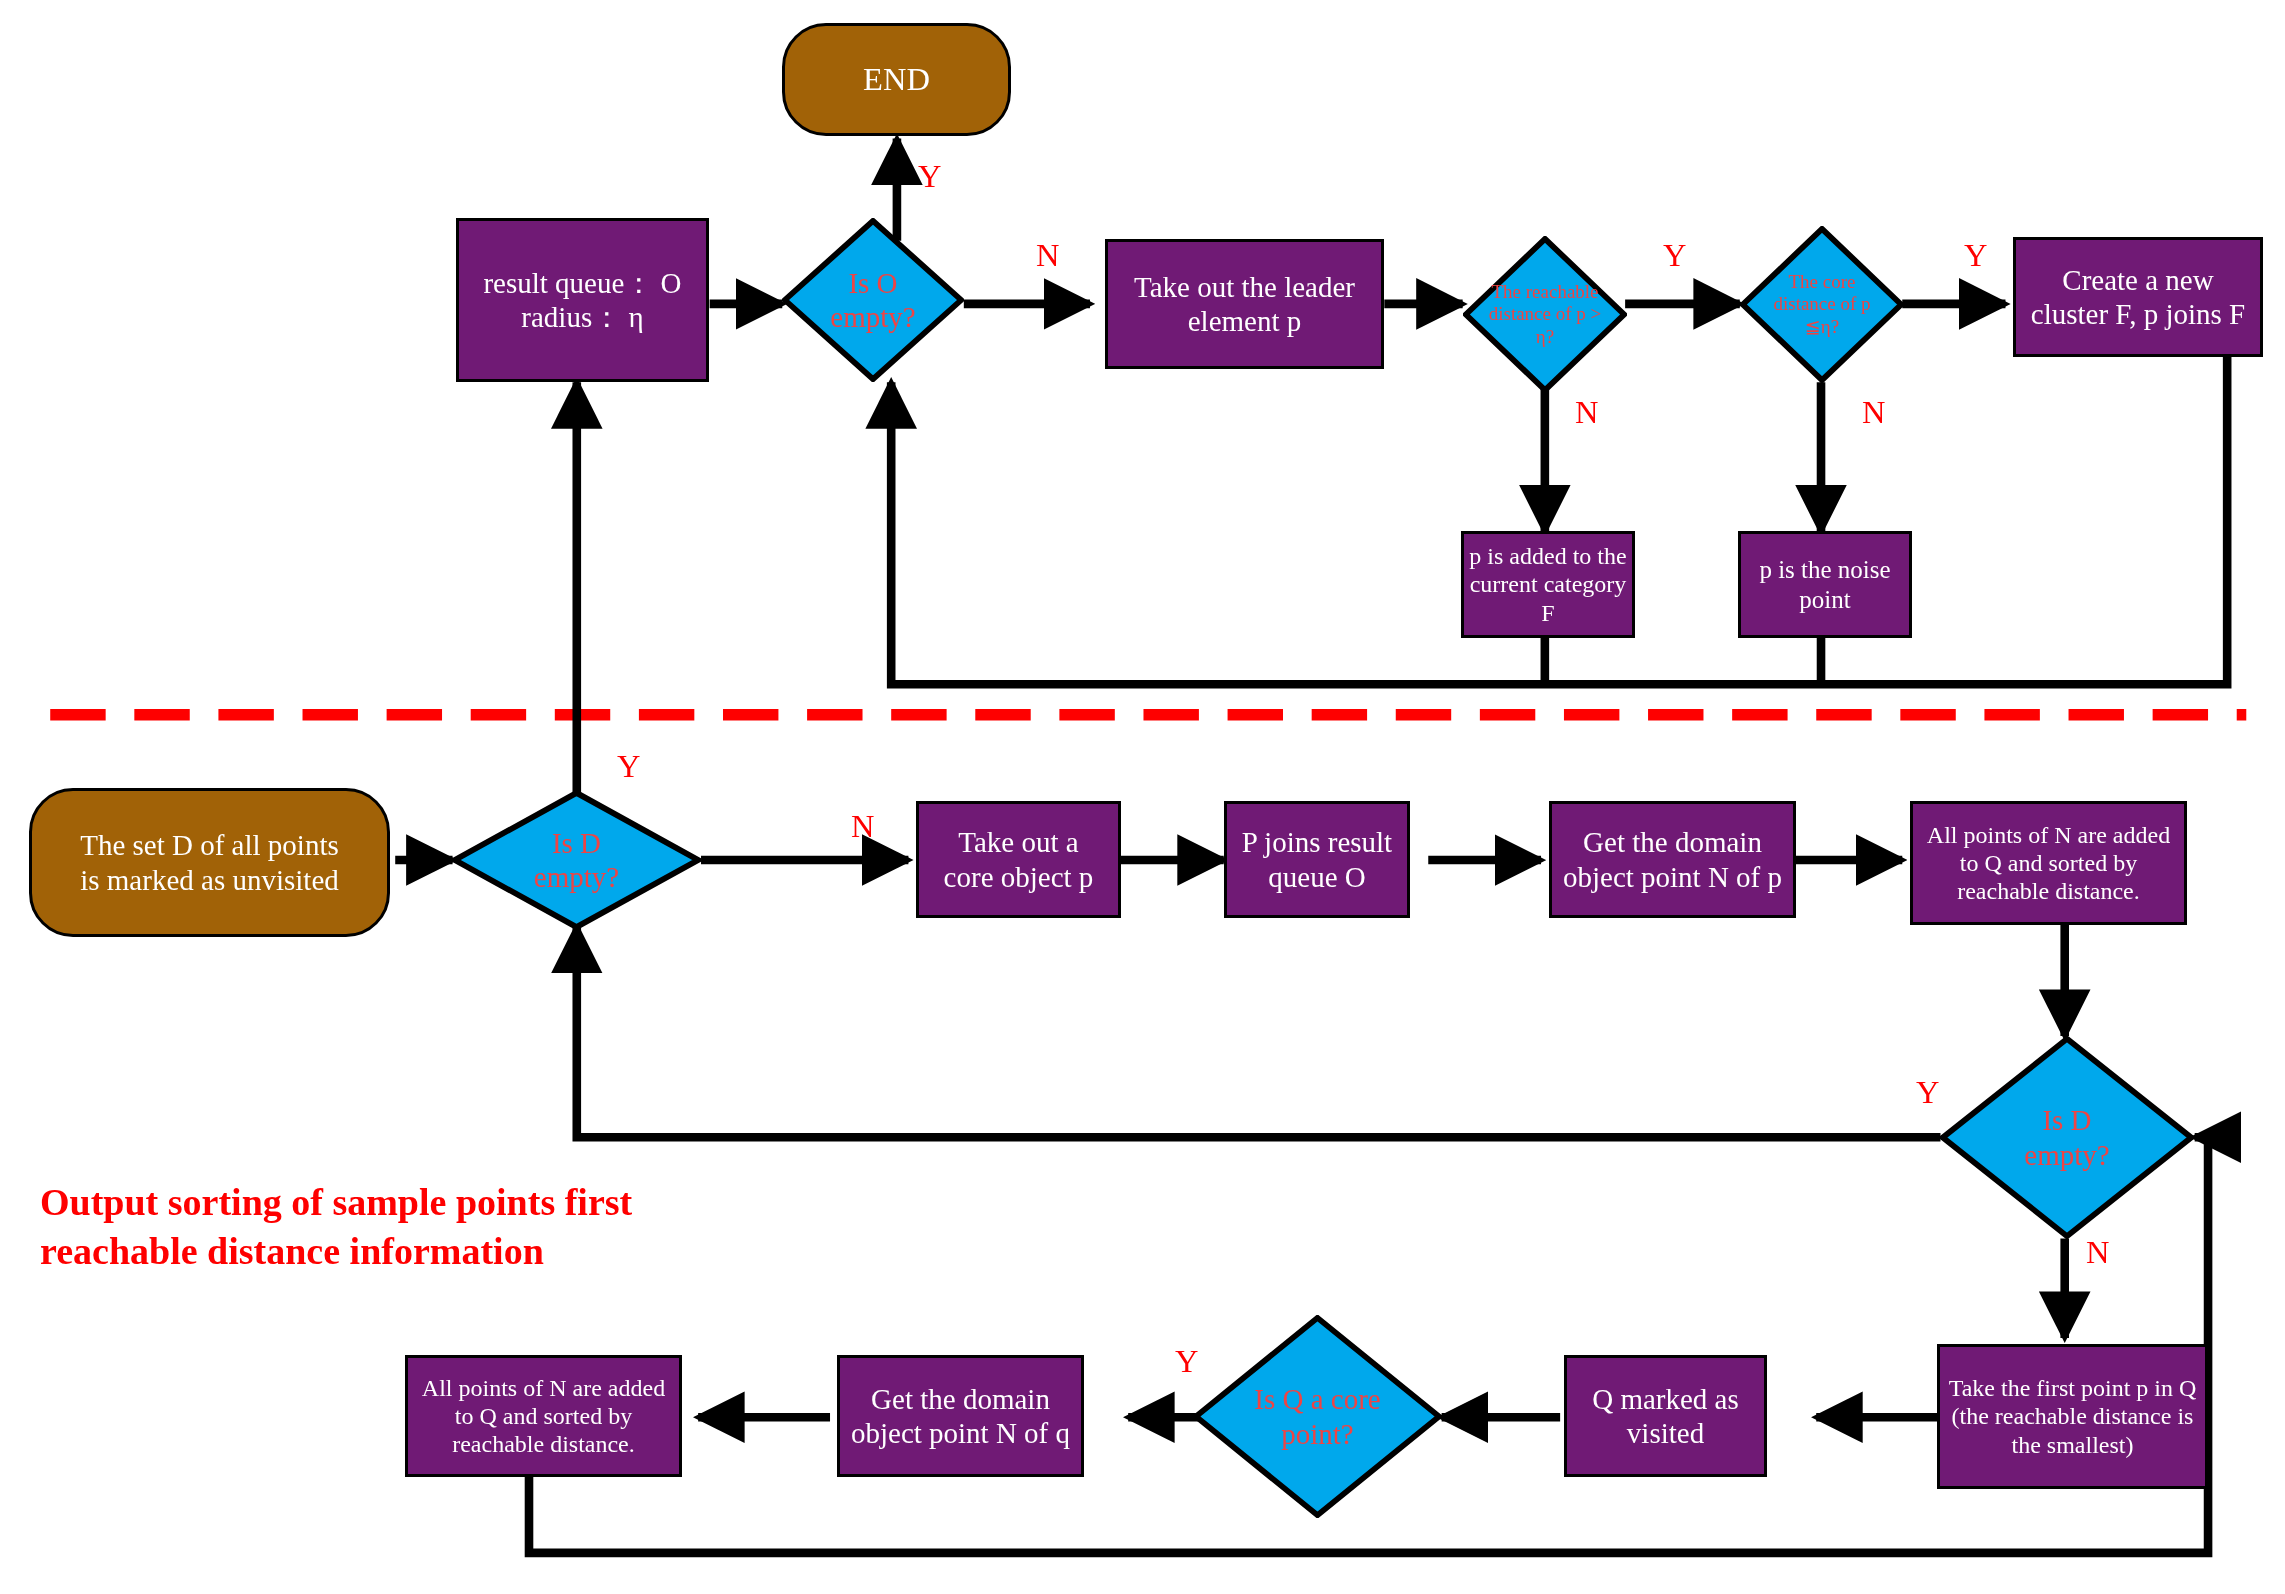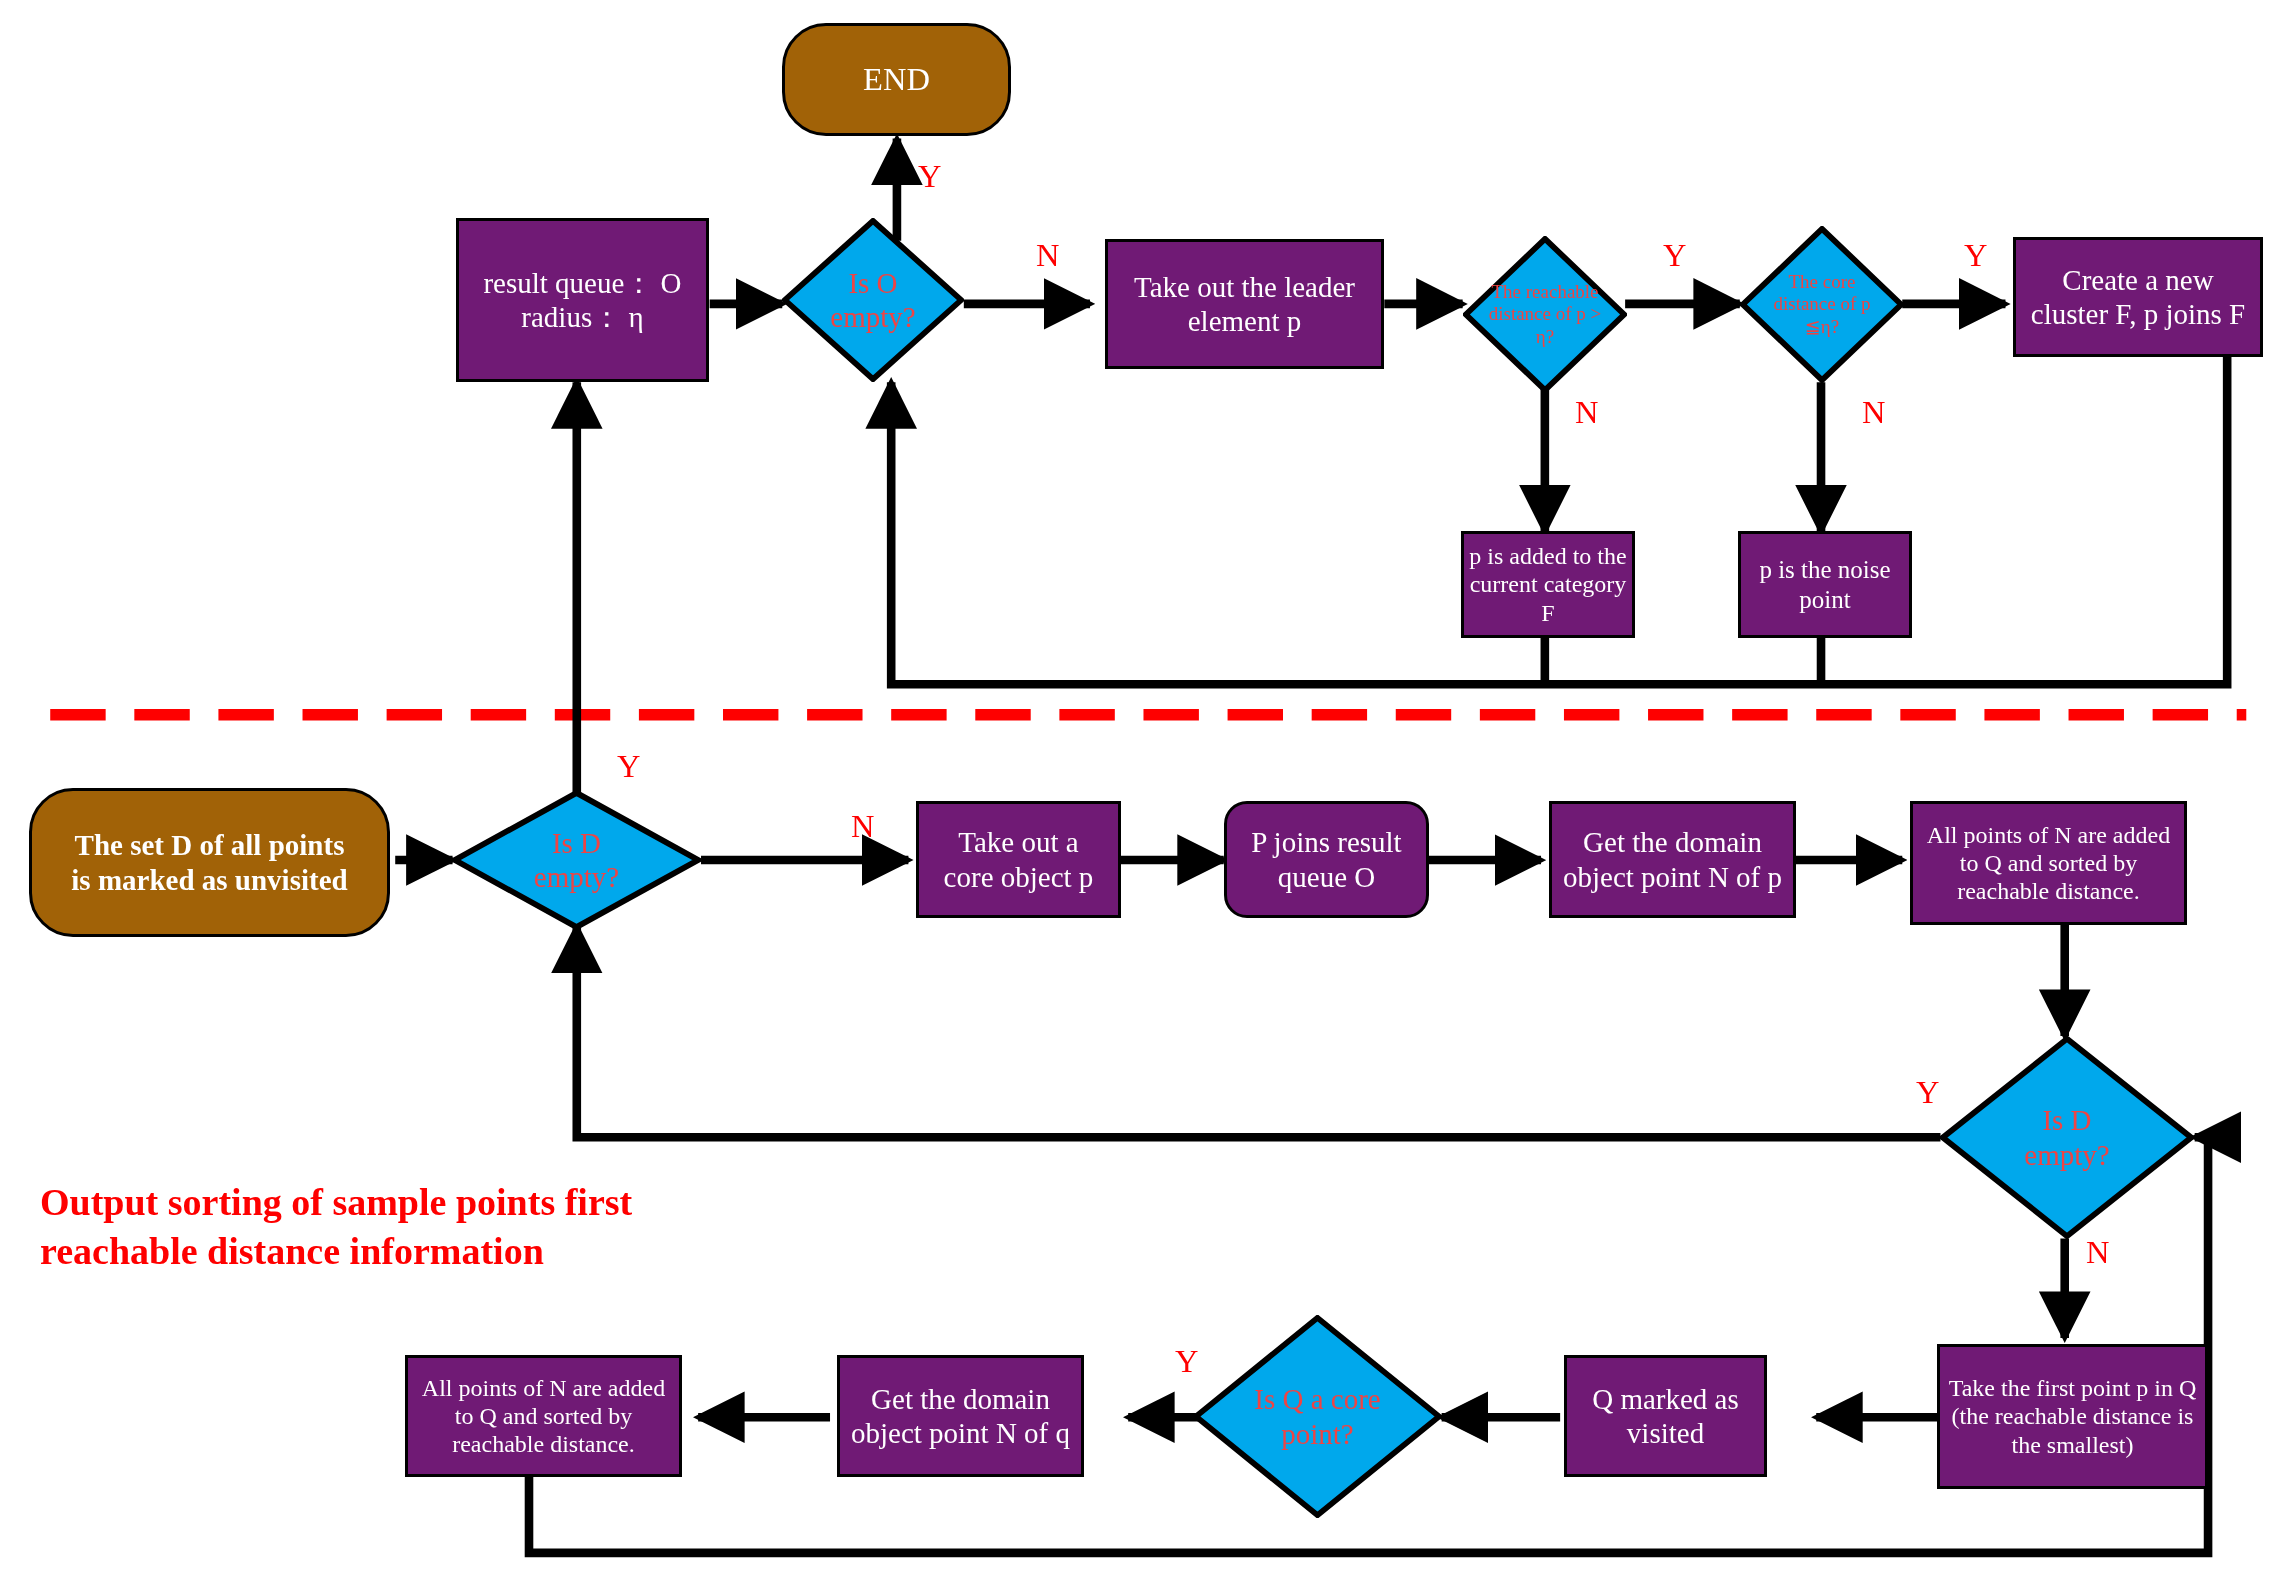--- a/index.html
+++ b/index.html
@@ -206,38 +206,38 @@
     <span style="white-space:pre-line;">p is added to the
 current category F</span>
   </div>
 
   <div class="node proc f26" style="left:1738px; top:531px; width:174px; height:107px;">
     <span style="white-space:pre-line;">p is the noise
 point</span>
   </div>
 
   <div class="node term f30" style="left:29px; top:788px; width:361px; height:149px;">
-    <span style="white-space:pre-line;font-weight:bold;">The set D of all points
+    <span style="white-space:pre-line;">The set D of all points
 is marked as unvisited</span>
   </div>
 
   <div class="diamond-wrap" style="left:452px; top:790px; width:249px; height:140px;">
     <svg class="diamond-shape" viewBox="0 0 260 146" preserveAspectRatio="none">
       <polygon points="130,3 257,73 130,143 3,73" fill="#00a8ec" stroke="#000000" stroke-width="6"></polygon>
     </svg>
     <span class="diamond-label f30" style="white-space:pre-line;">Is D
 empty?</span>
   </div>
 
   <div class="node proc f30" style="left:916px; top:801px; width:205px; height:117px;">
     <span style="white-space:pre-line;">Take out a
 core object p</span>
   </div>
 
-  <div class="node proc f30" style="left:1224px; top:801px; width:205px; height:117px;border-radius:23px;">
+  <div class="node proc f30" style="left:1224px; top:801px; width:186px; height:117px;">
     <span style="white-space:pre-line;">P joins result
 queue O</span>
   </div>
 
   <div class="node proc f30" style="left:1549px; top:801px; width:247px; height:117px;">
     <span style="white-space:pre-line;">Get the domain
 object point N of p</span>
   </div>
 
   <div class="node proc f22" style="left:1910px; top:801px; width:277px; height:124px;">

